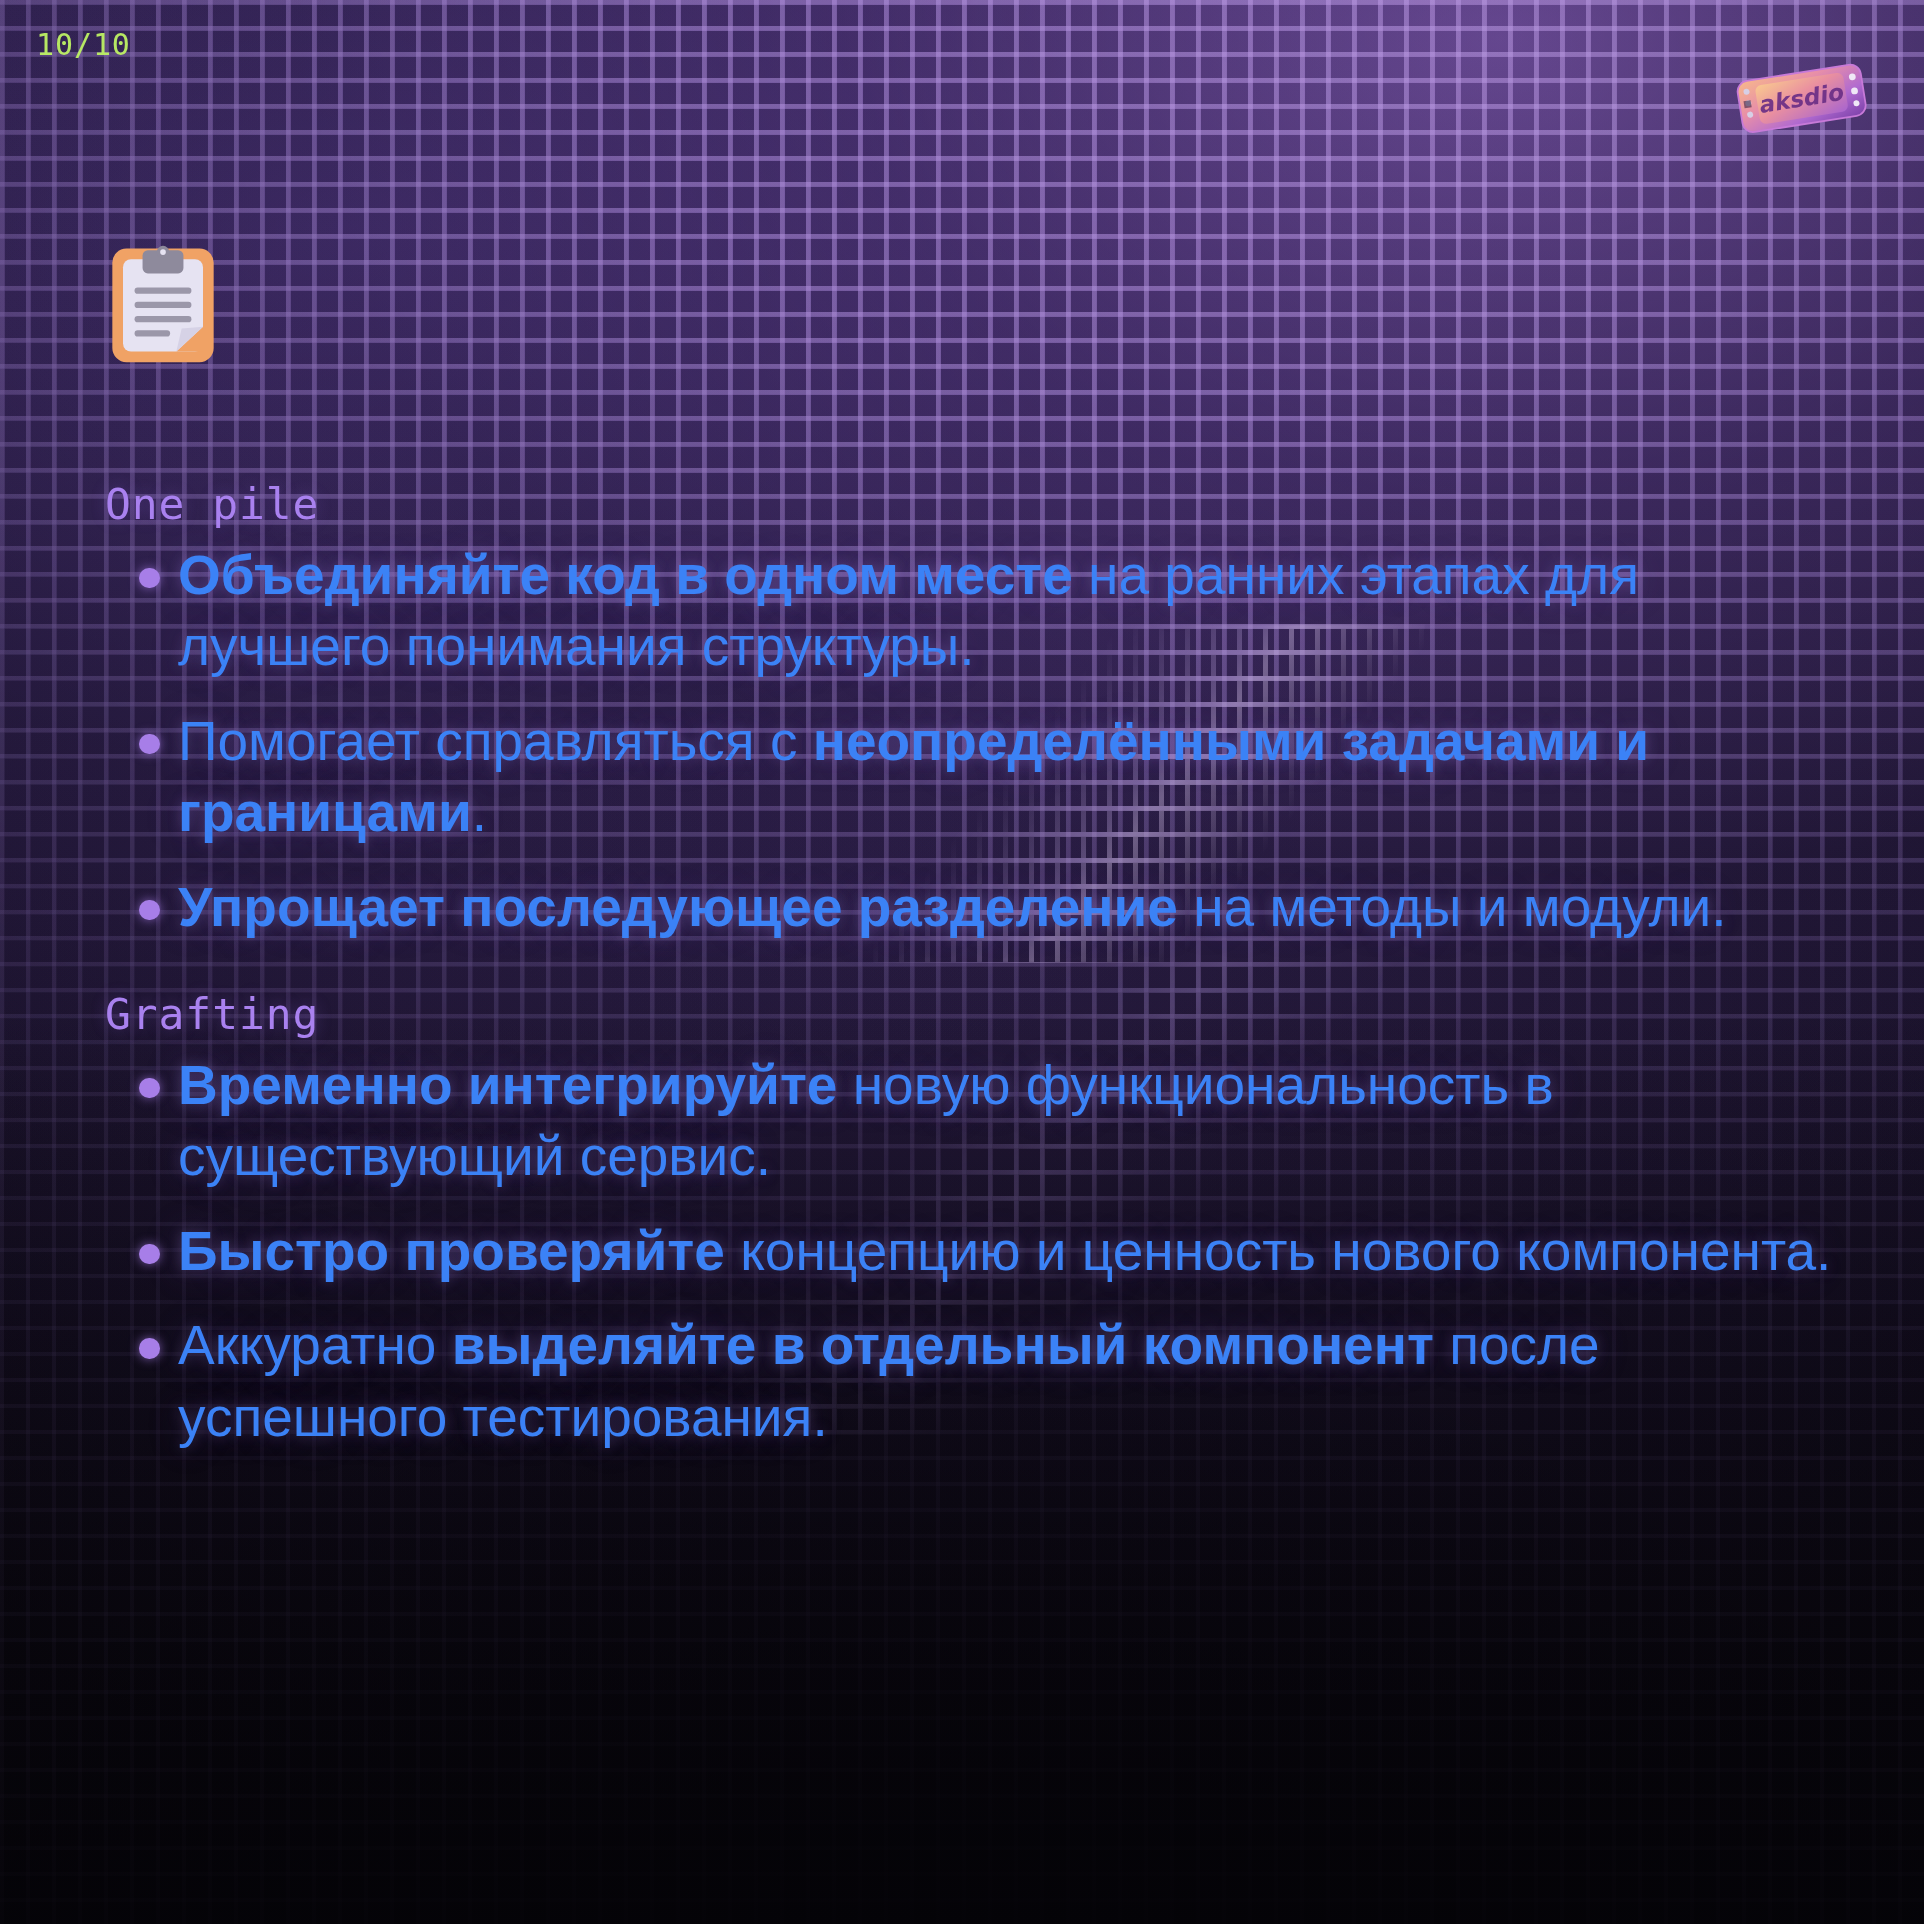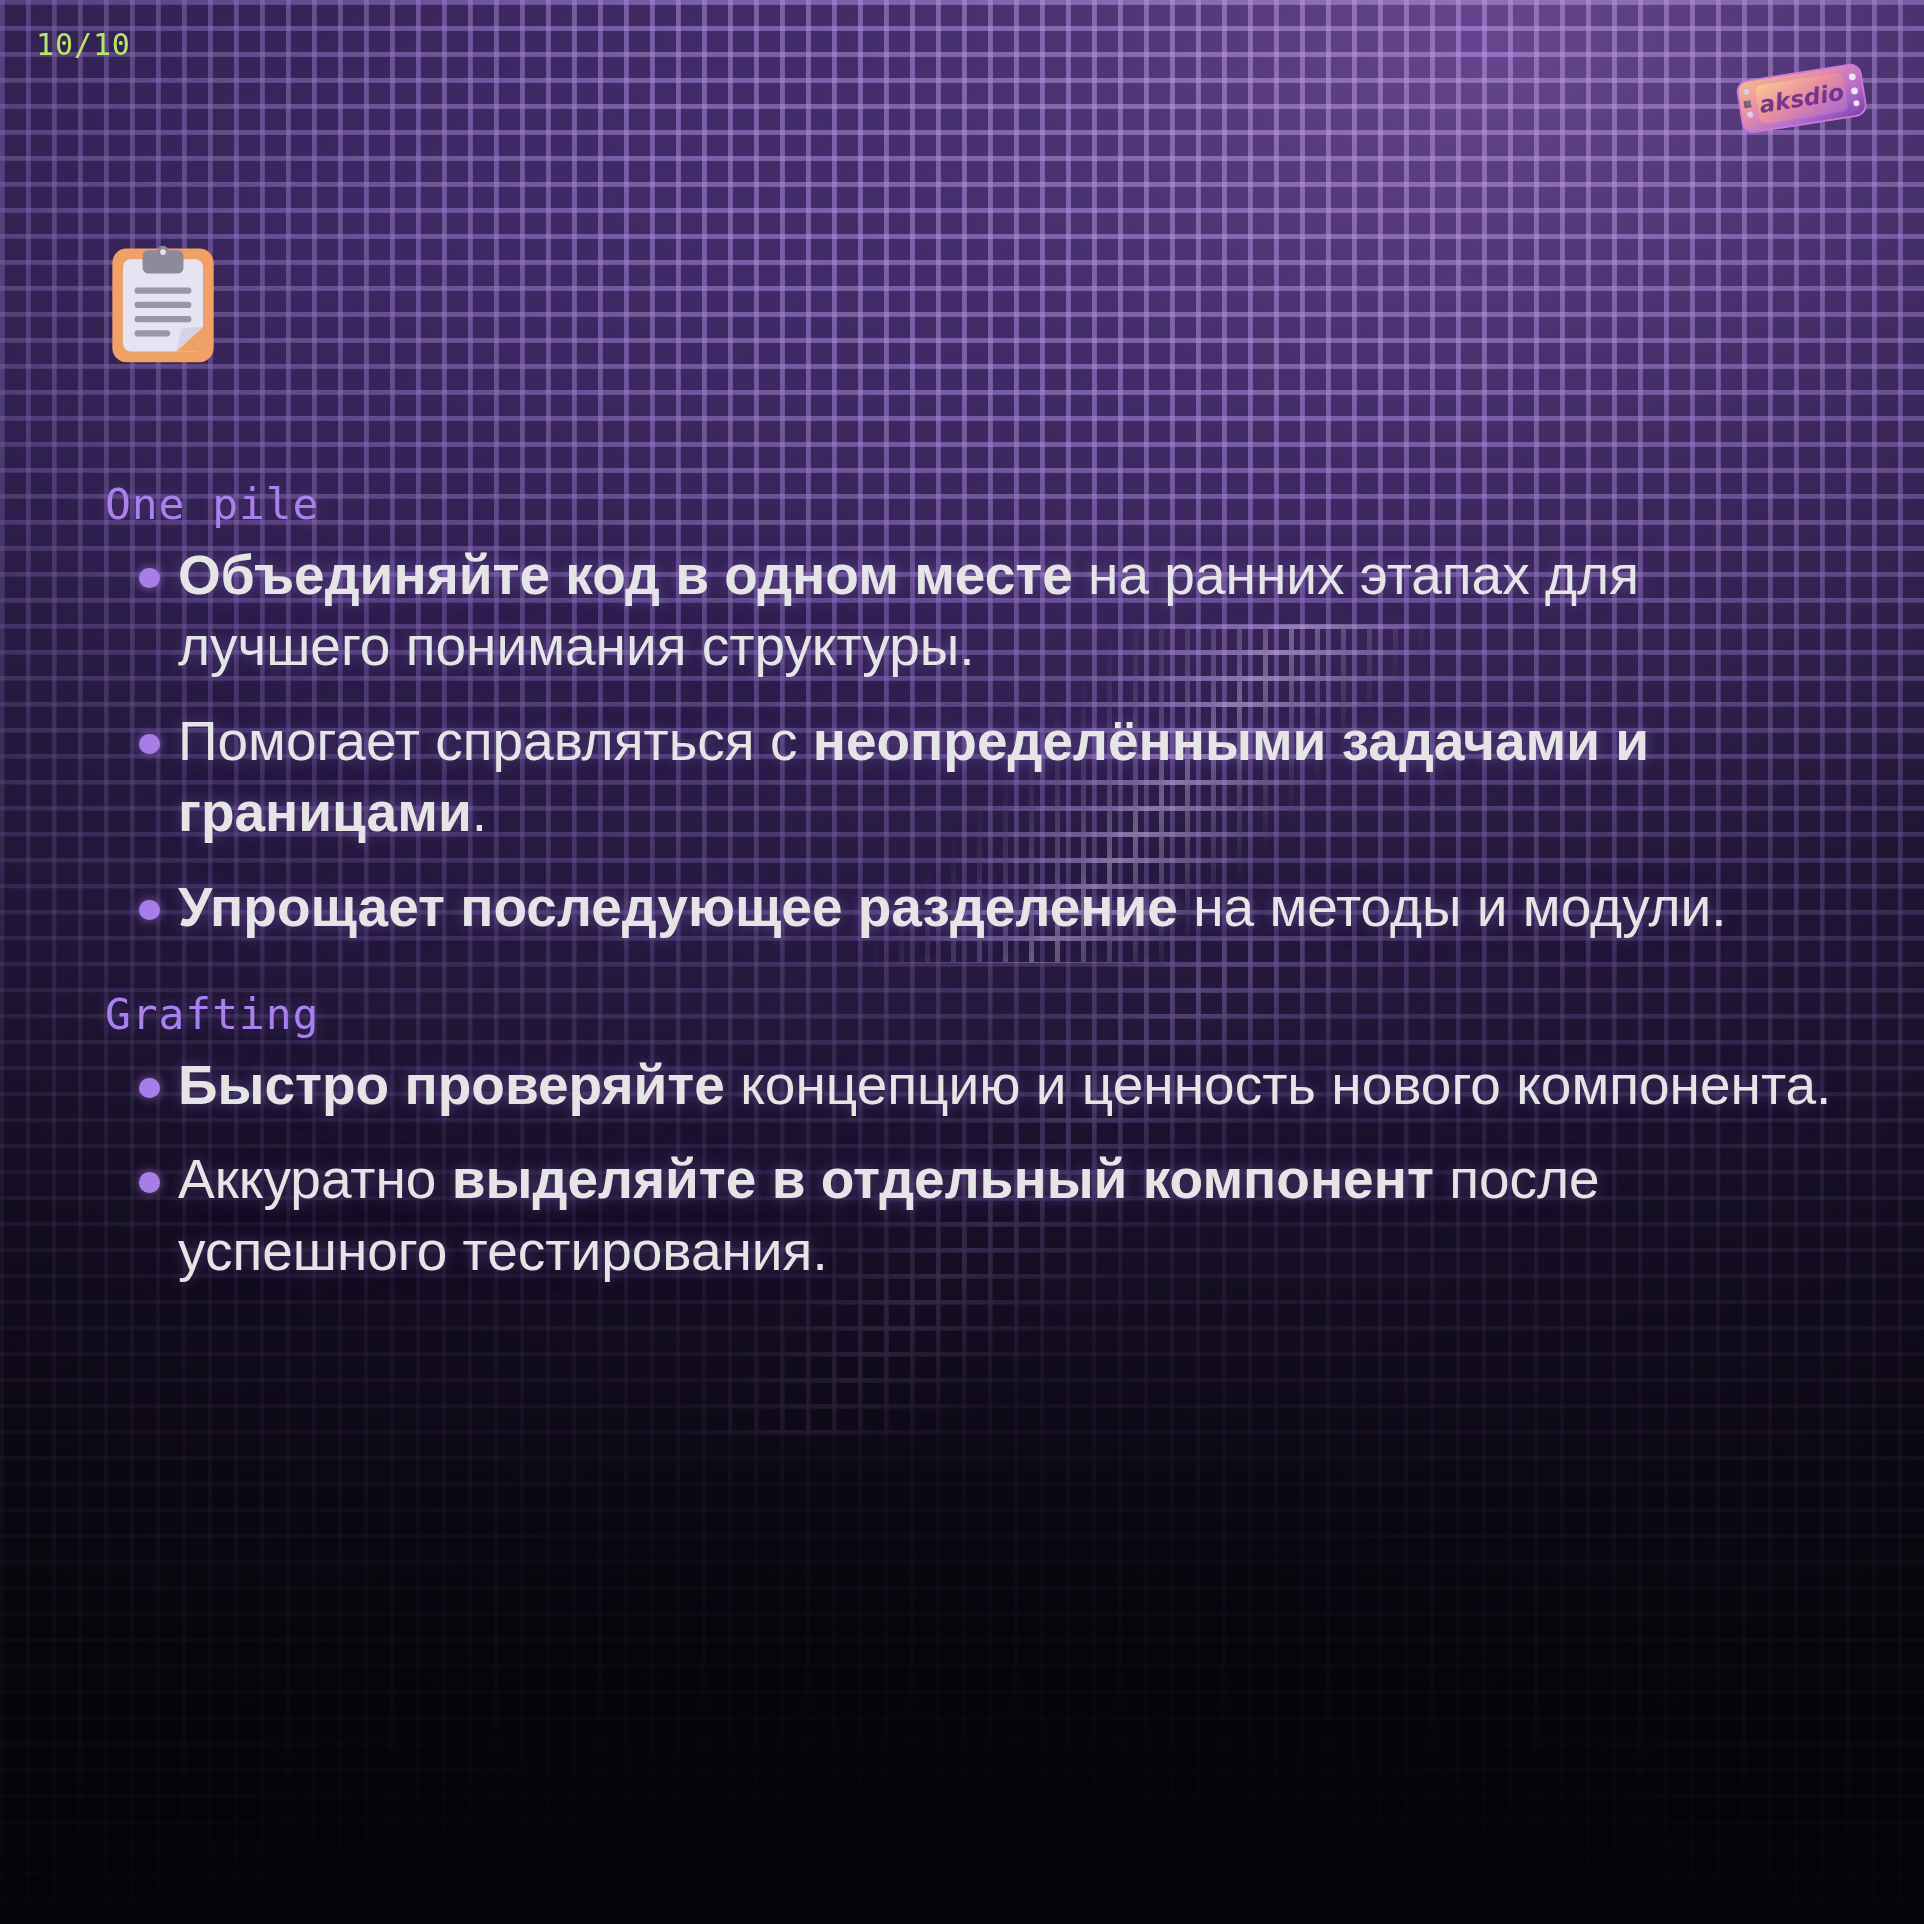--- a/index.html
+++ b/index.html
@@ -174,21 +174,21 @@
   }
 
   .bullets { list-style: none; }
 
   .bullet {
     position: relative;
     padding-left: 73px;
     margin-bottom: 23px;
     font-size: 55px;
     line-height: 1.30;
-    color: #e5e5e5;
+    color: #3b82f6;
     text-shadow:
       0 0 14.3px rgba(180,150,245,0.30),
       0 0 37px rgba(120,85,195,0.25);
   }
 
   .bullet .dot {
     position: absolute;
     left: 34px;
     top: 28px;
     width: 20.5px;
@@ -283,20 +283,24 @@
           <b>Упрощает последующее разделение</b><span class="reg"> на методы и модули.</span>
         </li>
       </ul>
     </div>
 
     <div class="section section-grafting">
       <div class="section-heading">Grafting</div>
       <ul class="bullets">
         <li class="bullet">
           <span class="dot"></span>
+          <b>Временно интегрируйте</b><span class="reg"> новую функциональность в существующий сервис.</span>
+        </li>
+        <li class="bullet">
+          <span class="dot"></span>
           <b>Быстро проверяйте</b><span class="reg"> концепцию и ценность нового компонента.</span>
         </li>
         <li class="bullet">
           <span class="dot"></span>
           <span class="reg">Аккуратно </span><b>выделяйте в отдельный компонент</b><span class="reg"> после успешного тестирования.</span>
         </li>
       </ul>
     </div>
 
   </div>

